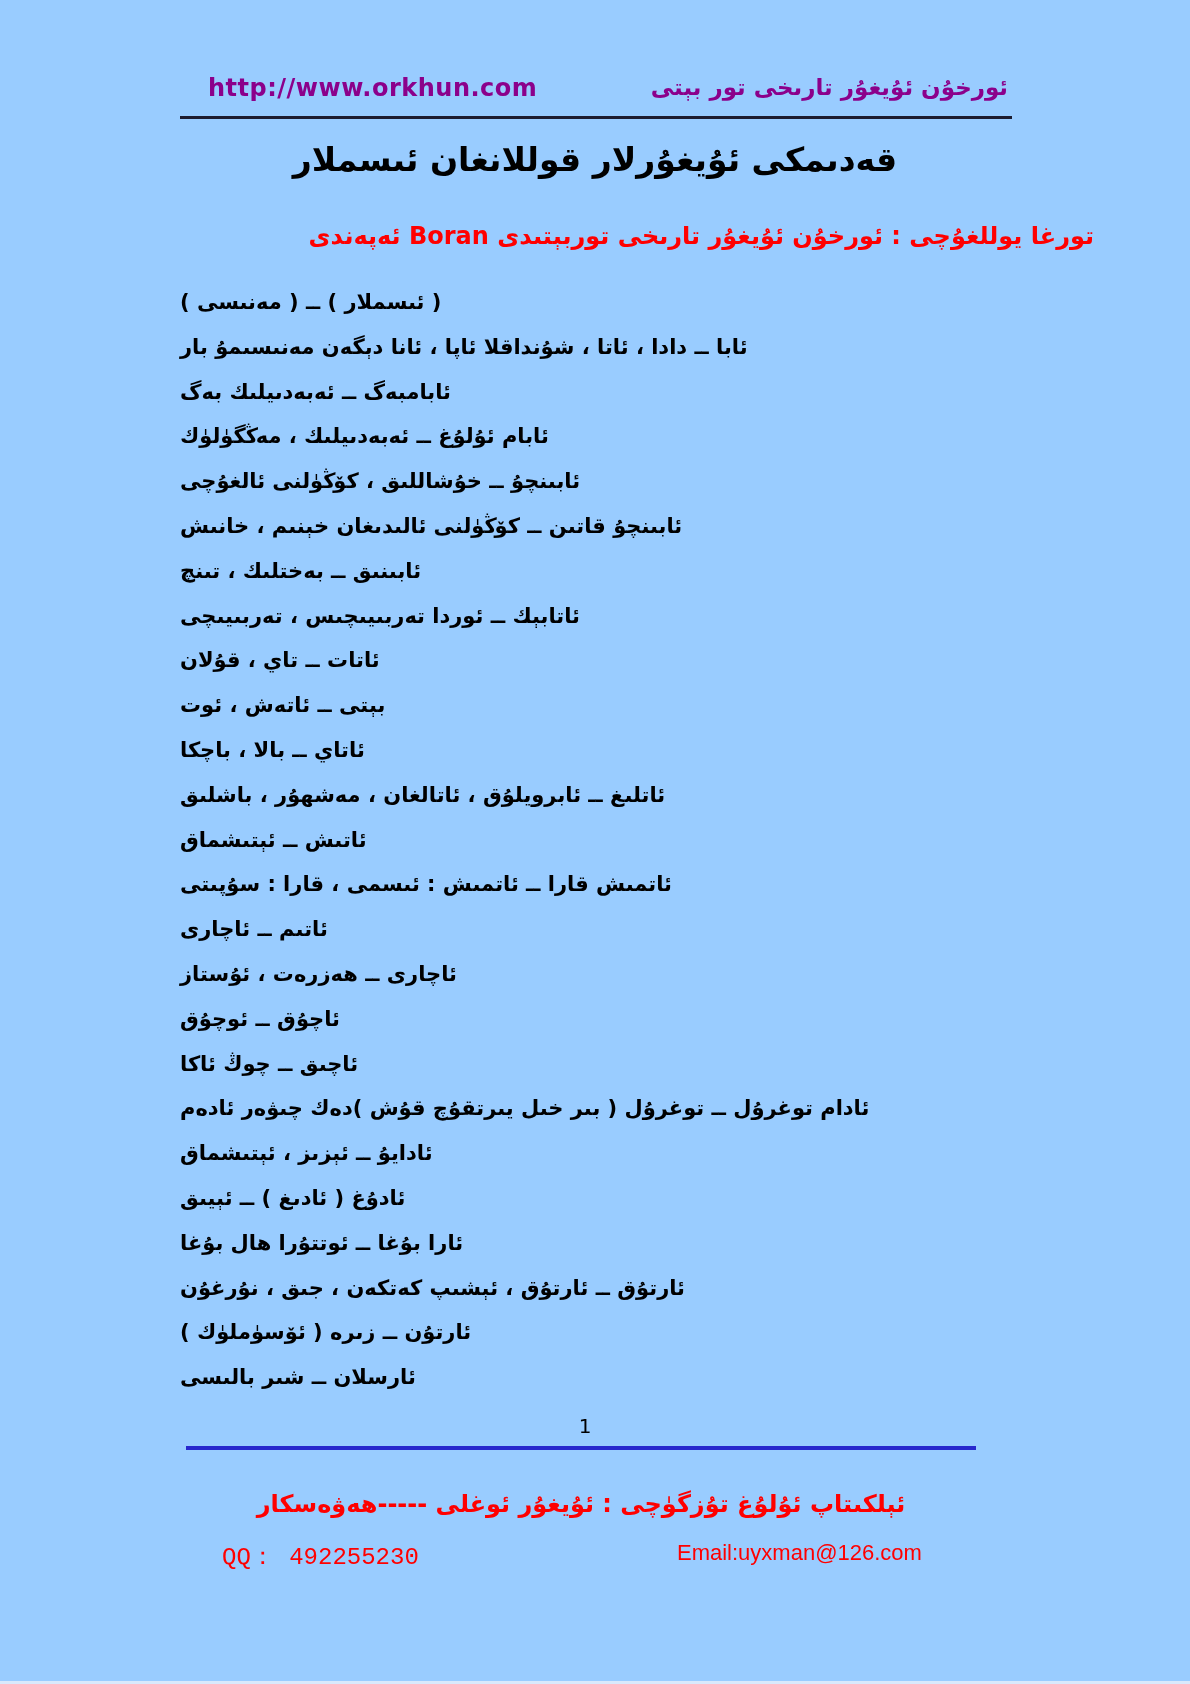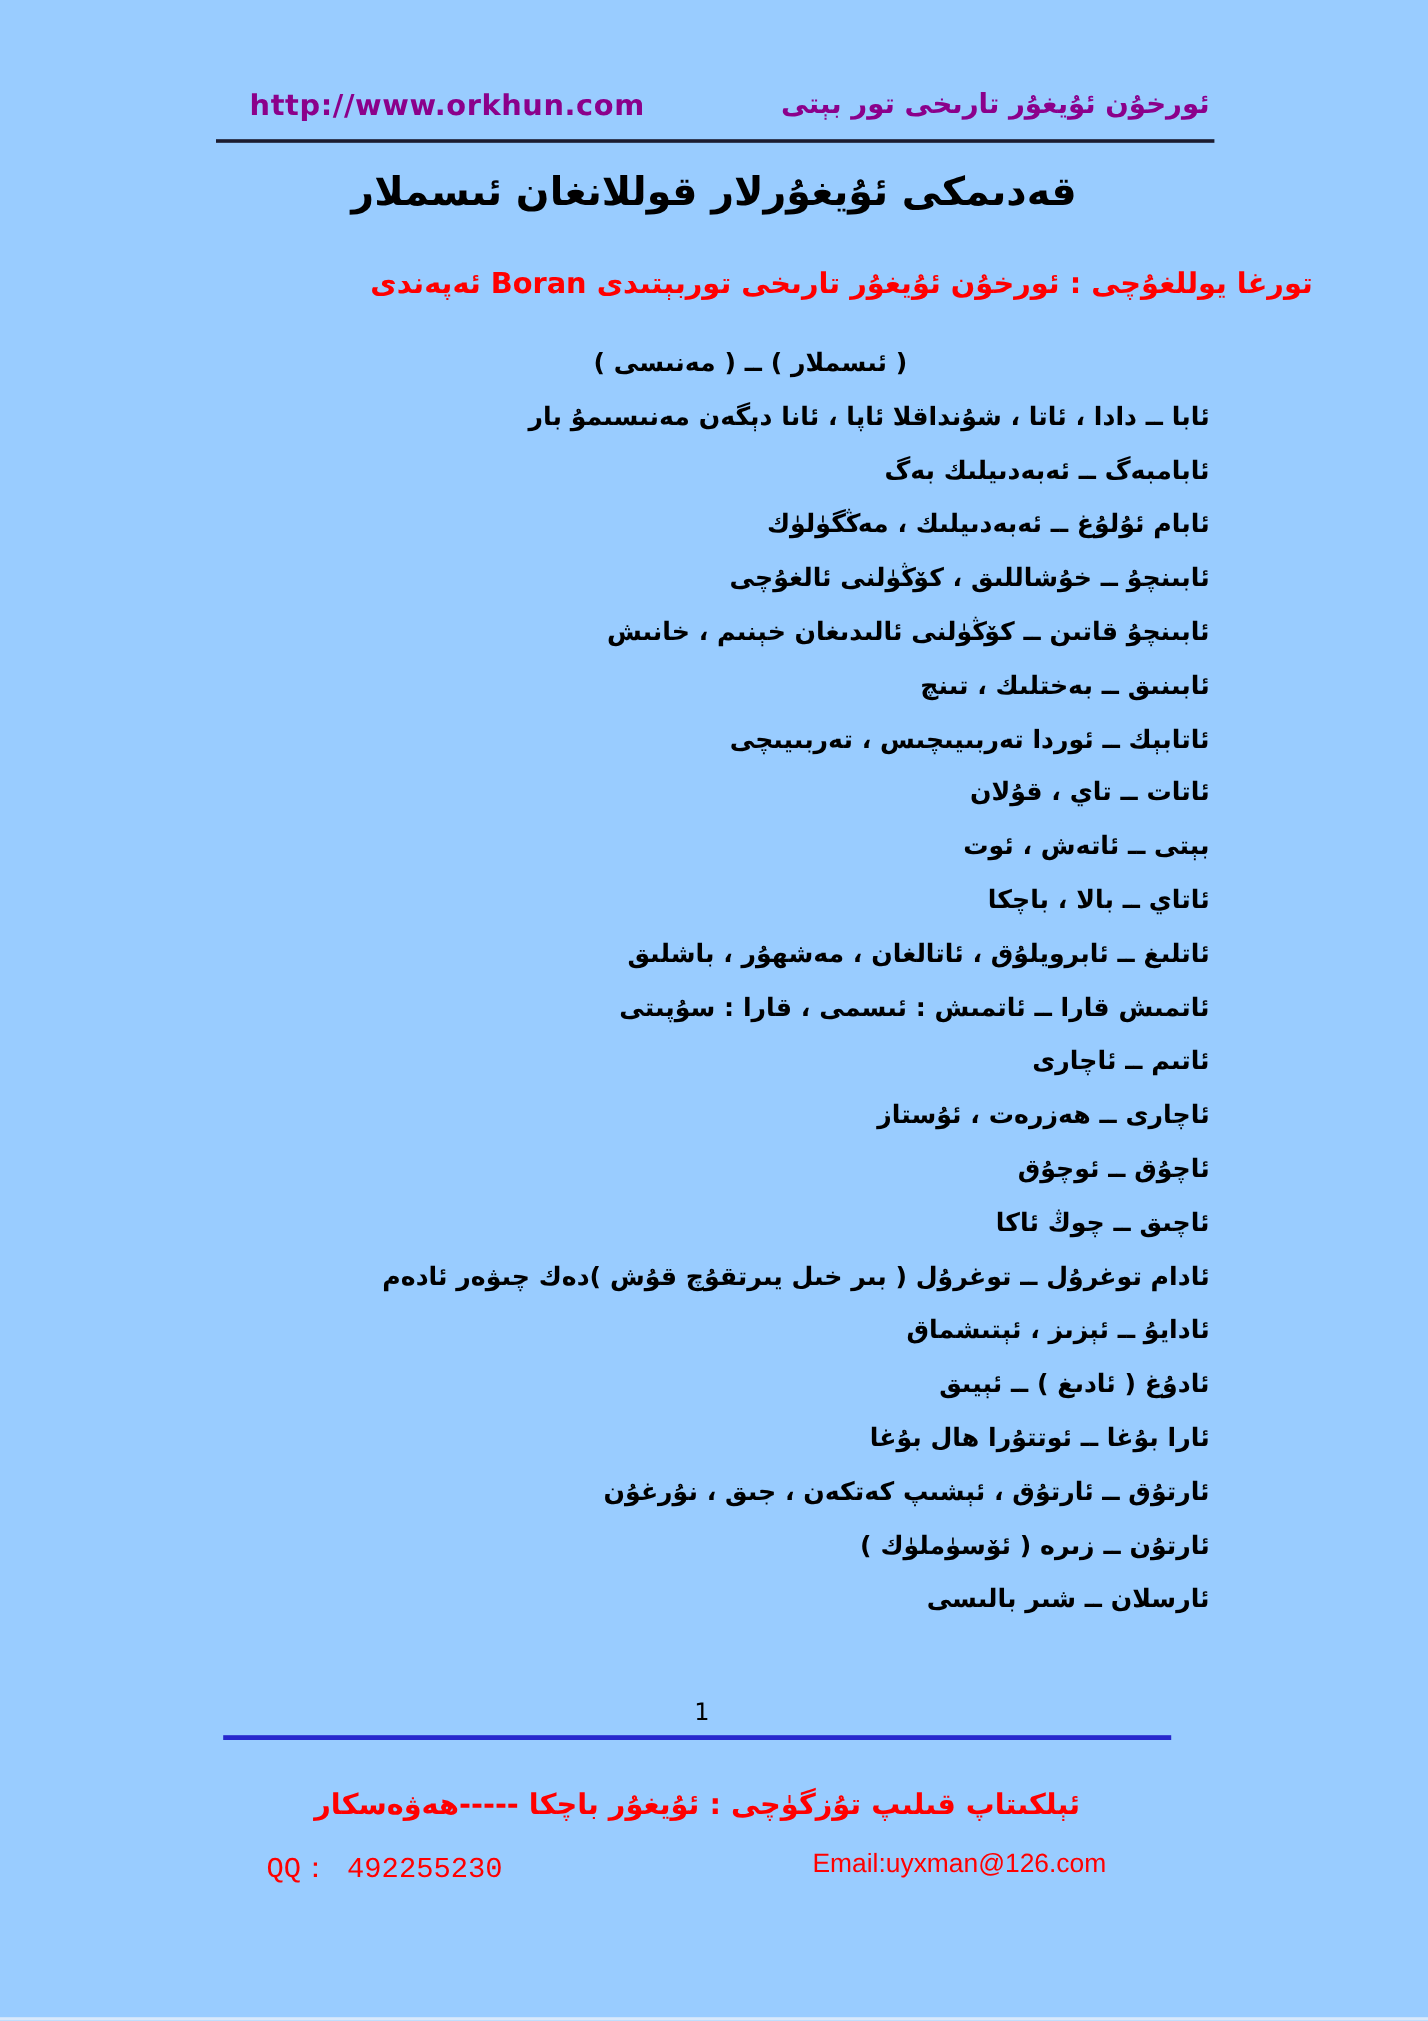--- a/index.html
+++ b/index.html
@@ -26,21 +26,21 @@
     text-align:center;font-size:33px;font-weight:bold;color:#000;direction:rtl;
     white-space:nowrap;
   }
   .byline{
     position:absolute;right:96px;top:222px;
     font-size:24px;font-weight:bold;color:#ff0000;
     direction:rtl;text-align:left;white-space:nowrap;
   }
   .list{
     position:absolute;left:180px;top:280px;width:828px;
-    direction:rtl;text-align:right;color:#000;
+    direction:rtl;text-align:left;color:#000;
     font-size:21px;font-weight:bold;
   }
   .entry{height:44.8px;line-height:44.8px;white-space:nowrap;}
   .entry.head{padding-right:252px;}
   .pagenum{
     position:absolute;left:180px;top:1414px;width:810px;
     text-align:center;font-size:20px;color:#000;
   }
   .footer-rule{
     position:absolute;left:186px;top:1446px;width:790px;height:4px;
@@ -85,35 +85,36 @@
         <div class="entry">ئابامبەگ ــ ئەبەدىيلىك بەگ</div>
         <div class="entry">ئابام ئۇلۇغ ــ ئەبەدىيلىك ، مەڭگۈلۈك</div>
         <div class="entry">ئابىنچۇ ــ خۇشاللىق ، كۆڭۈلنى ئالغۇچى</div>
         <div class="entry">ئابىنچۇ قاتىن ــ كۆڭۈلنى ئالىدىغان خېنىم ، خانىش</div>
         <div class="entry">ئابىنىق ــ بەختلىك ، تىنچ</div>
         <div class="entry">ئاتابېك ــ ئوردا تەربىيىچىس ، تەربىيىچى</div>
         <div class="entry">ئاتات ــ تاي ، قۇلان</div>
         <div class="entry">بېتى ــ ئاتەش ، ئوت</div>
         <div class="entry">ئاتاي ــ بالا ، باچكا</div>
         <div class="entry">ئاتلىغ ــ ئابرويلۇق ، ئاتالغان ، مەشھۇر ، باشلىق</div>
+        <div class="entry">ئاتىش ــ ئېتىشماق</div>
         <div class="entry">ئاتمىش قارا ــ ئاتمىش : ئىسمى ، قارا : سۇپىتى</div>
         <div class="entry">ئاتىم ــ ئاچارى</div>
         <div class="entry">ئاچارى ــ ھەزرەت ، ئۇستاز</div>
         <div class="entry">ئاچۇق ــ ئوچۇق</div>
         <div class="entry">ئاچىق ــ چوڭ ئاكا</div>
         <div class="entry">ئادام توغرۇل ــ توغرۇل ( بىر خىل يىرتقۇچ قۇش )دەك چىۋەر ئادەم</div>
         <div class="entry">ئادايۇ ــ ئېزىز ، ئېتىشماق</div>
         <div class="entry">ئادۇغ ( ئادىغ ) ــ ئېيىق</div>
         <div class="entry">ئارا بۇغا ــ ئوتتۇرا ھال بۇغا</div>
         <div class="entry">ئارتۇق ــ ئارتۇق ، ئېشىپ كەتكەن ، جىق ، نۇرغۇن</div>
         <div class="entry">ئارتۇن ــ زىرە ( ئۆسۈملۈك )</div>
         <div class="entry">ئارسلان ــ شىر بالىسى</div>
       </div>
   </div>
 
   <div class="pagenum">1</div>
   <div class="footer-rule"></div>
-  <div class="credit">ئېلكىتاپ قىلىپ تۇزگۈچى : ئۇيغۇر باچكا -----ھەۋەسكار</div>
+  <div class="credit">ئېلكىتاپ ئۇلۇغ تۇزگۈچى : ئۇيغۇر ئوغلى -----ھەۋەسكار</div>
   <div class="qq">QQ： 492255230</div>
   <div class="email">Email:uyxman@126.com</div>
 
   <div class="bottom-strip"></div>
 </div>
 
 </body></html>

